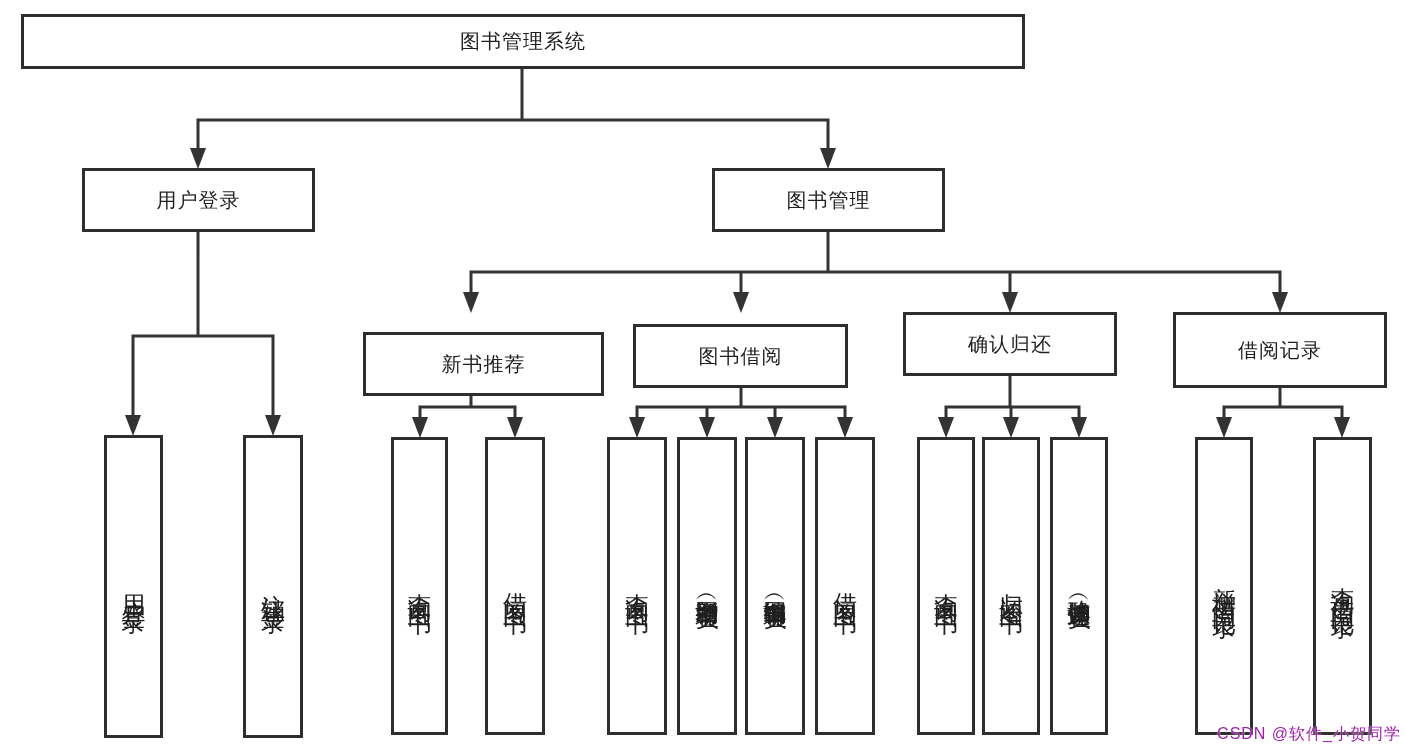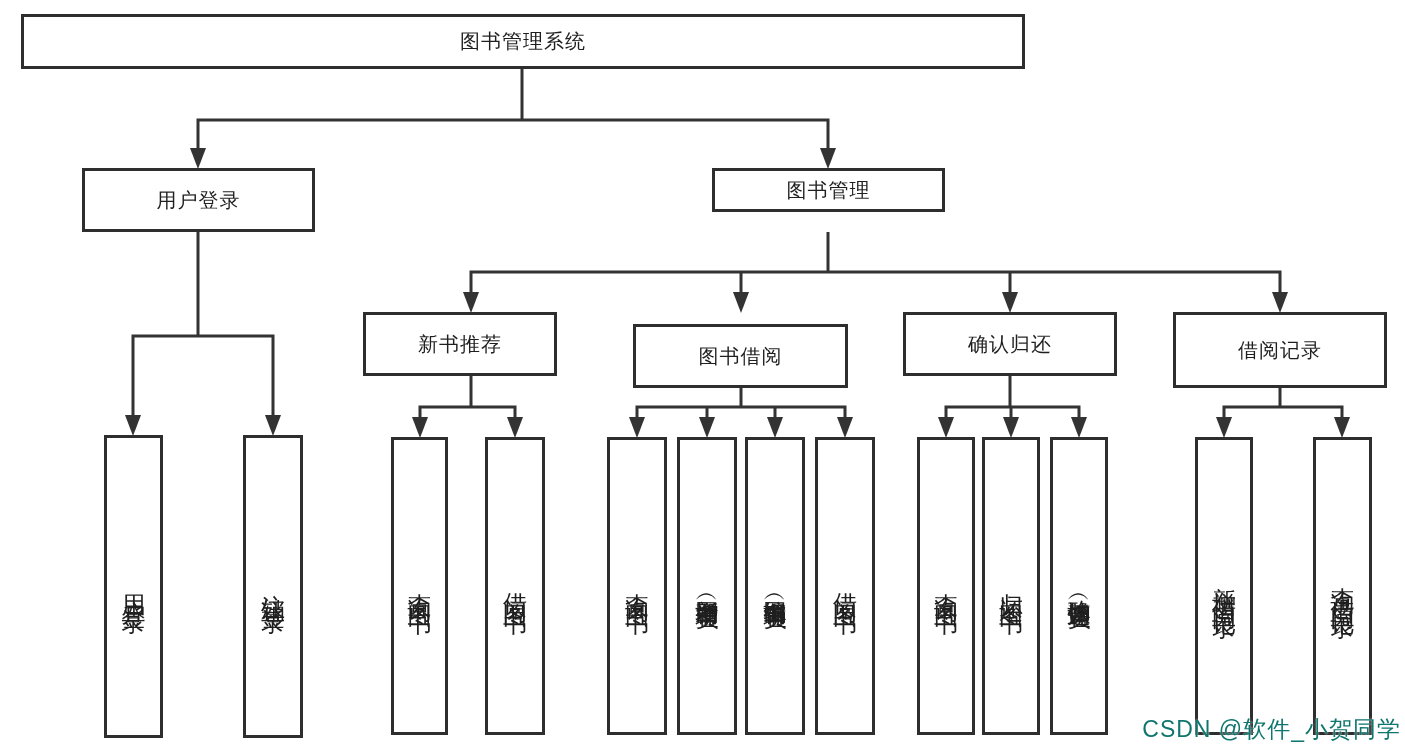--- a/index.html
+++ b/index.html
@@ -39,22 +39,22 @@
     line-height:1;
     white-space:nowrap;
   }
   .leaf.leaf--long span{
     letter-spacing:1px;
     font-size:23px;
   }
   .watermark{
     position:absolute;
     right:4px;bottom:2px;
-    font-size:23px;
-    color:#0f766e;
+    font-size:16px;
+    color:#a21caf;
     letter-spacing:1px;
     z-index:3;
     text-shadow:0 0 2px #ffffff;
   }
 </style>
 </head>
 <body>
 
 <div class="canvas">
 
@@ -112,25 +112,25 @@
     </g>
   </svg>
 
   <div class="node" style="left:21px;top:14px;width:1004px;height:55px">
     <span>图书管理系统</span>
   </div>
 
   <div class="node" style="left:82px;top:168px;width:233px;height:64px">
     <span>用户登录</span>
   </div>
-  <div class="node" style="left:712px;top:168px;width:233px;height:44px">
+  <div class="node" style="left:712px;top:168px;width:233px;height:64px">
     <span>图书管理</span>
   </div>
 
-  <div class="node" style="left:363px;top:312px;width:194px;height:64px">
+  <div class="node" style="left:363px;top:332px;width:241px;height:64px">
     <span>新书推荐</span>
   </div>
   <div class="node" style="left:633px;top:324px;width:215px;height:64px">
     <span>图书借阅</span>
   </div>
   <div class="node" style="left:903px;top:312px;width:214px;height:64px">
     <span>确认归还</span>
   </div>
   <div class="node" style="left:1173px;top:312px;width:214px;height:76px">
     <span>借阅记录</span>

